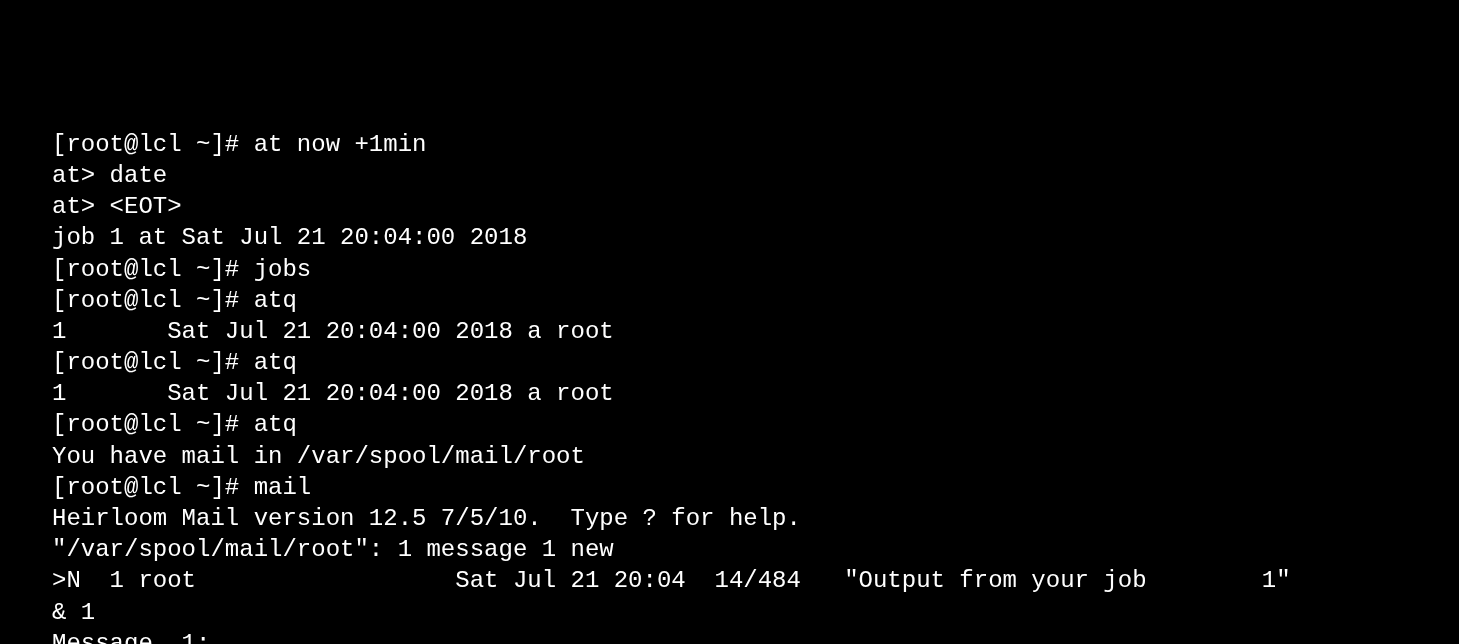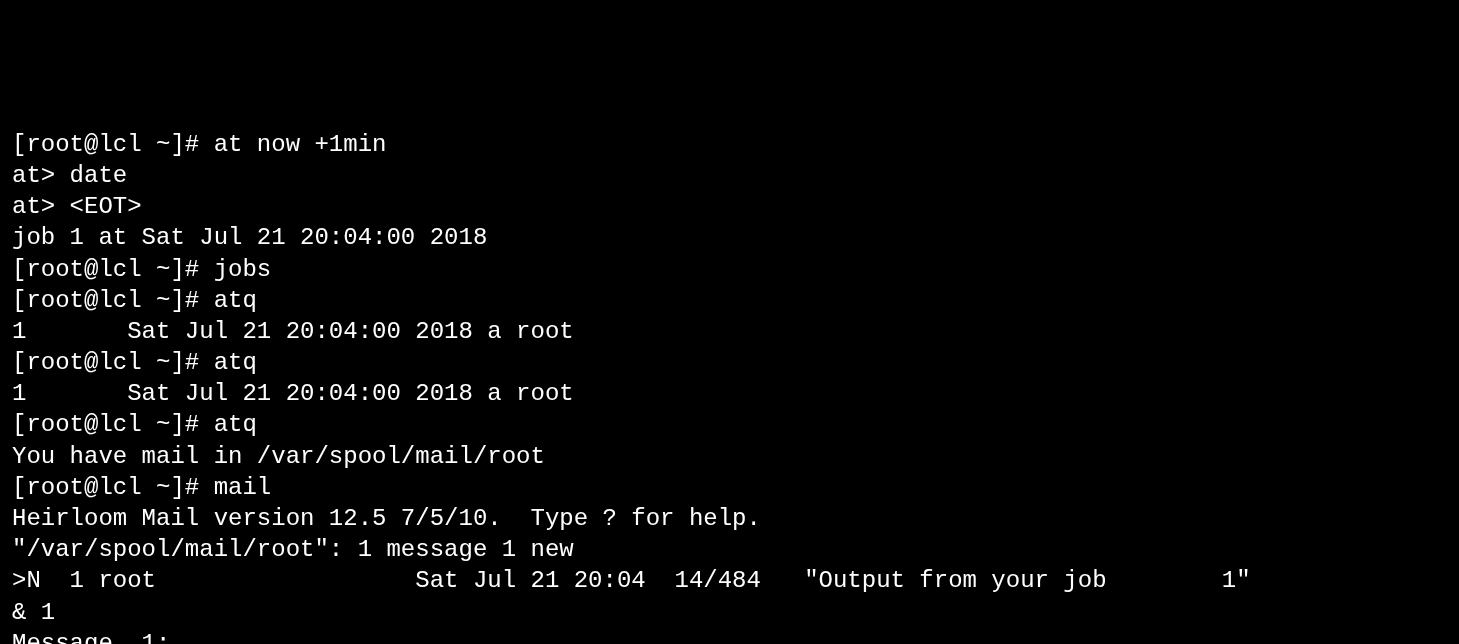--- a/index.html
+++ b/index.html
@@ -14,20 +14,21 @@
       font-size: 24px;
       line-height: 1.3;
       padding: 4px 12px;
       white-space: pre;
       width: 1459px;
       height: 644px;
       overflow: hidden;
     }
     .terminal-line {
       display: block;
+      margin-left: 40px;
     }
   </style>
 </head>
 <body>
 
 
 
 <div><span class="terminal-line">[root@lcl ~]# at now +1min</span><span class="terminal-line">at&gt; date</span><span class="terminal-line">at&gt; &lt;EOT&gt;</span><span class="terminal-line">job 1 at Sat Jul 21 20:04:00 2018</span><span class="terminal-line">[root@lcl ~]# jobs</span><span class="terminal-line">[root@lcl ~]# atq</span><span class="terminal-line">1       Sat Jul 21 20:04:00 2018 a root</span><span class="terminal-line">[root@lcl ~]# atq</span><span class="terminal-line">1       Sat Jul 21 20:04:00 2018 a root</span><span class="terminal-line">[root@lcl ~]# atq</span><span class="terminal-line">You have mail in /var/spool/mail/root</span><span class="terminal-line">[root@lcl ~]# mail</span><span class="terminal-line">Heirloom Mail version 12.5 7/5/10.  Type ? for help.</span><span class="terminal-line">"/var/spool/mail/root": 1 message 1 new</span><span class="terminal-line">&gt;N  1 root                  Sat Jul 21 20:04  14/484   "Output from your job        1"</span><span class="terminal-line">&amp; 1</span><span class="terminal-line">Message  1:</span></div>
 
 

